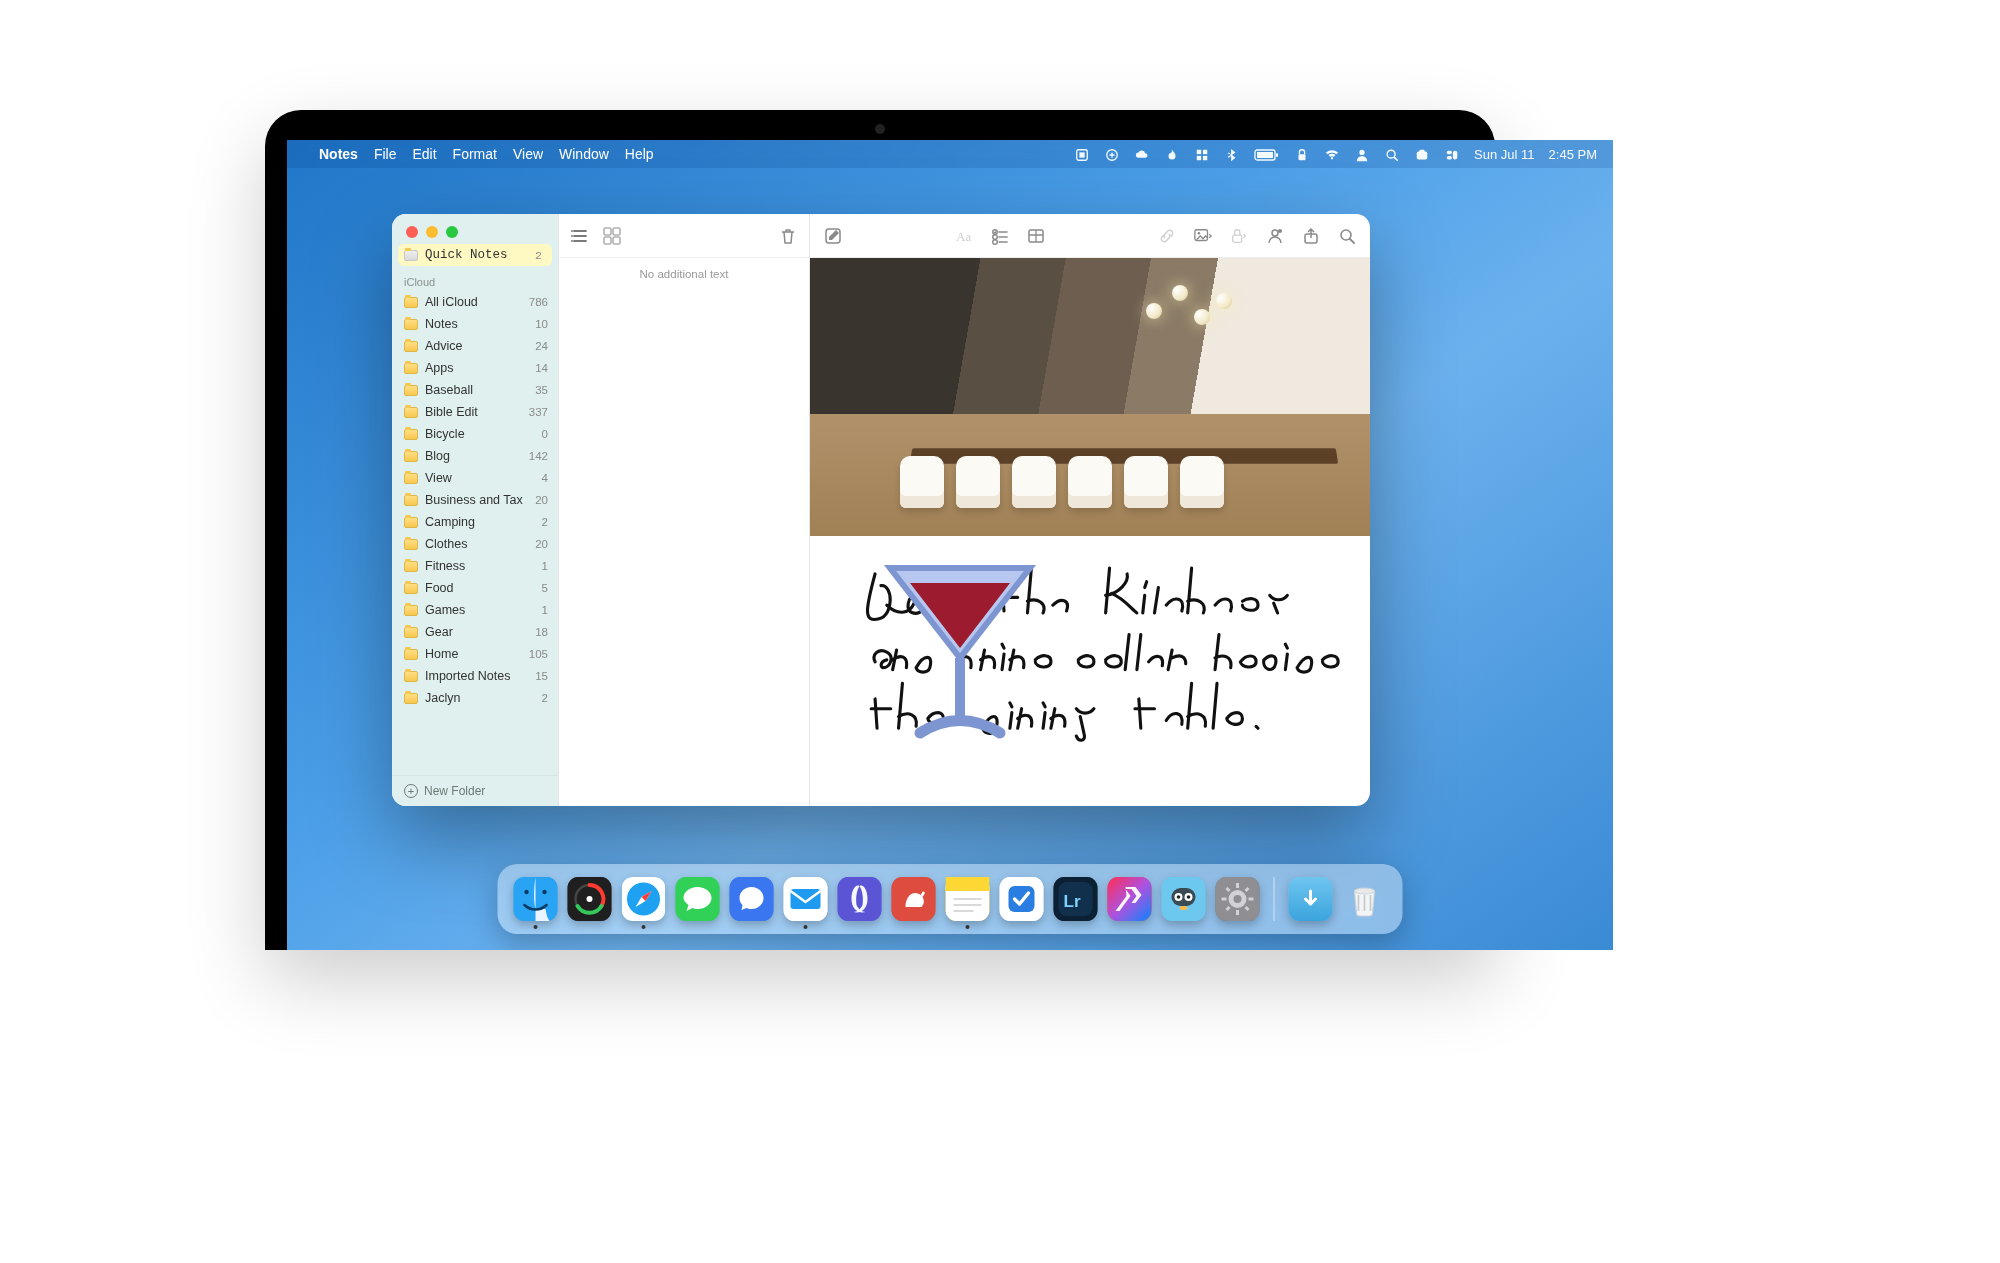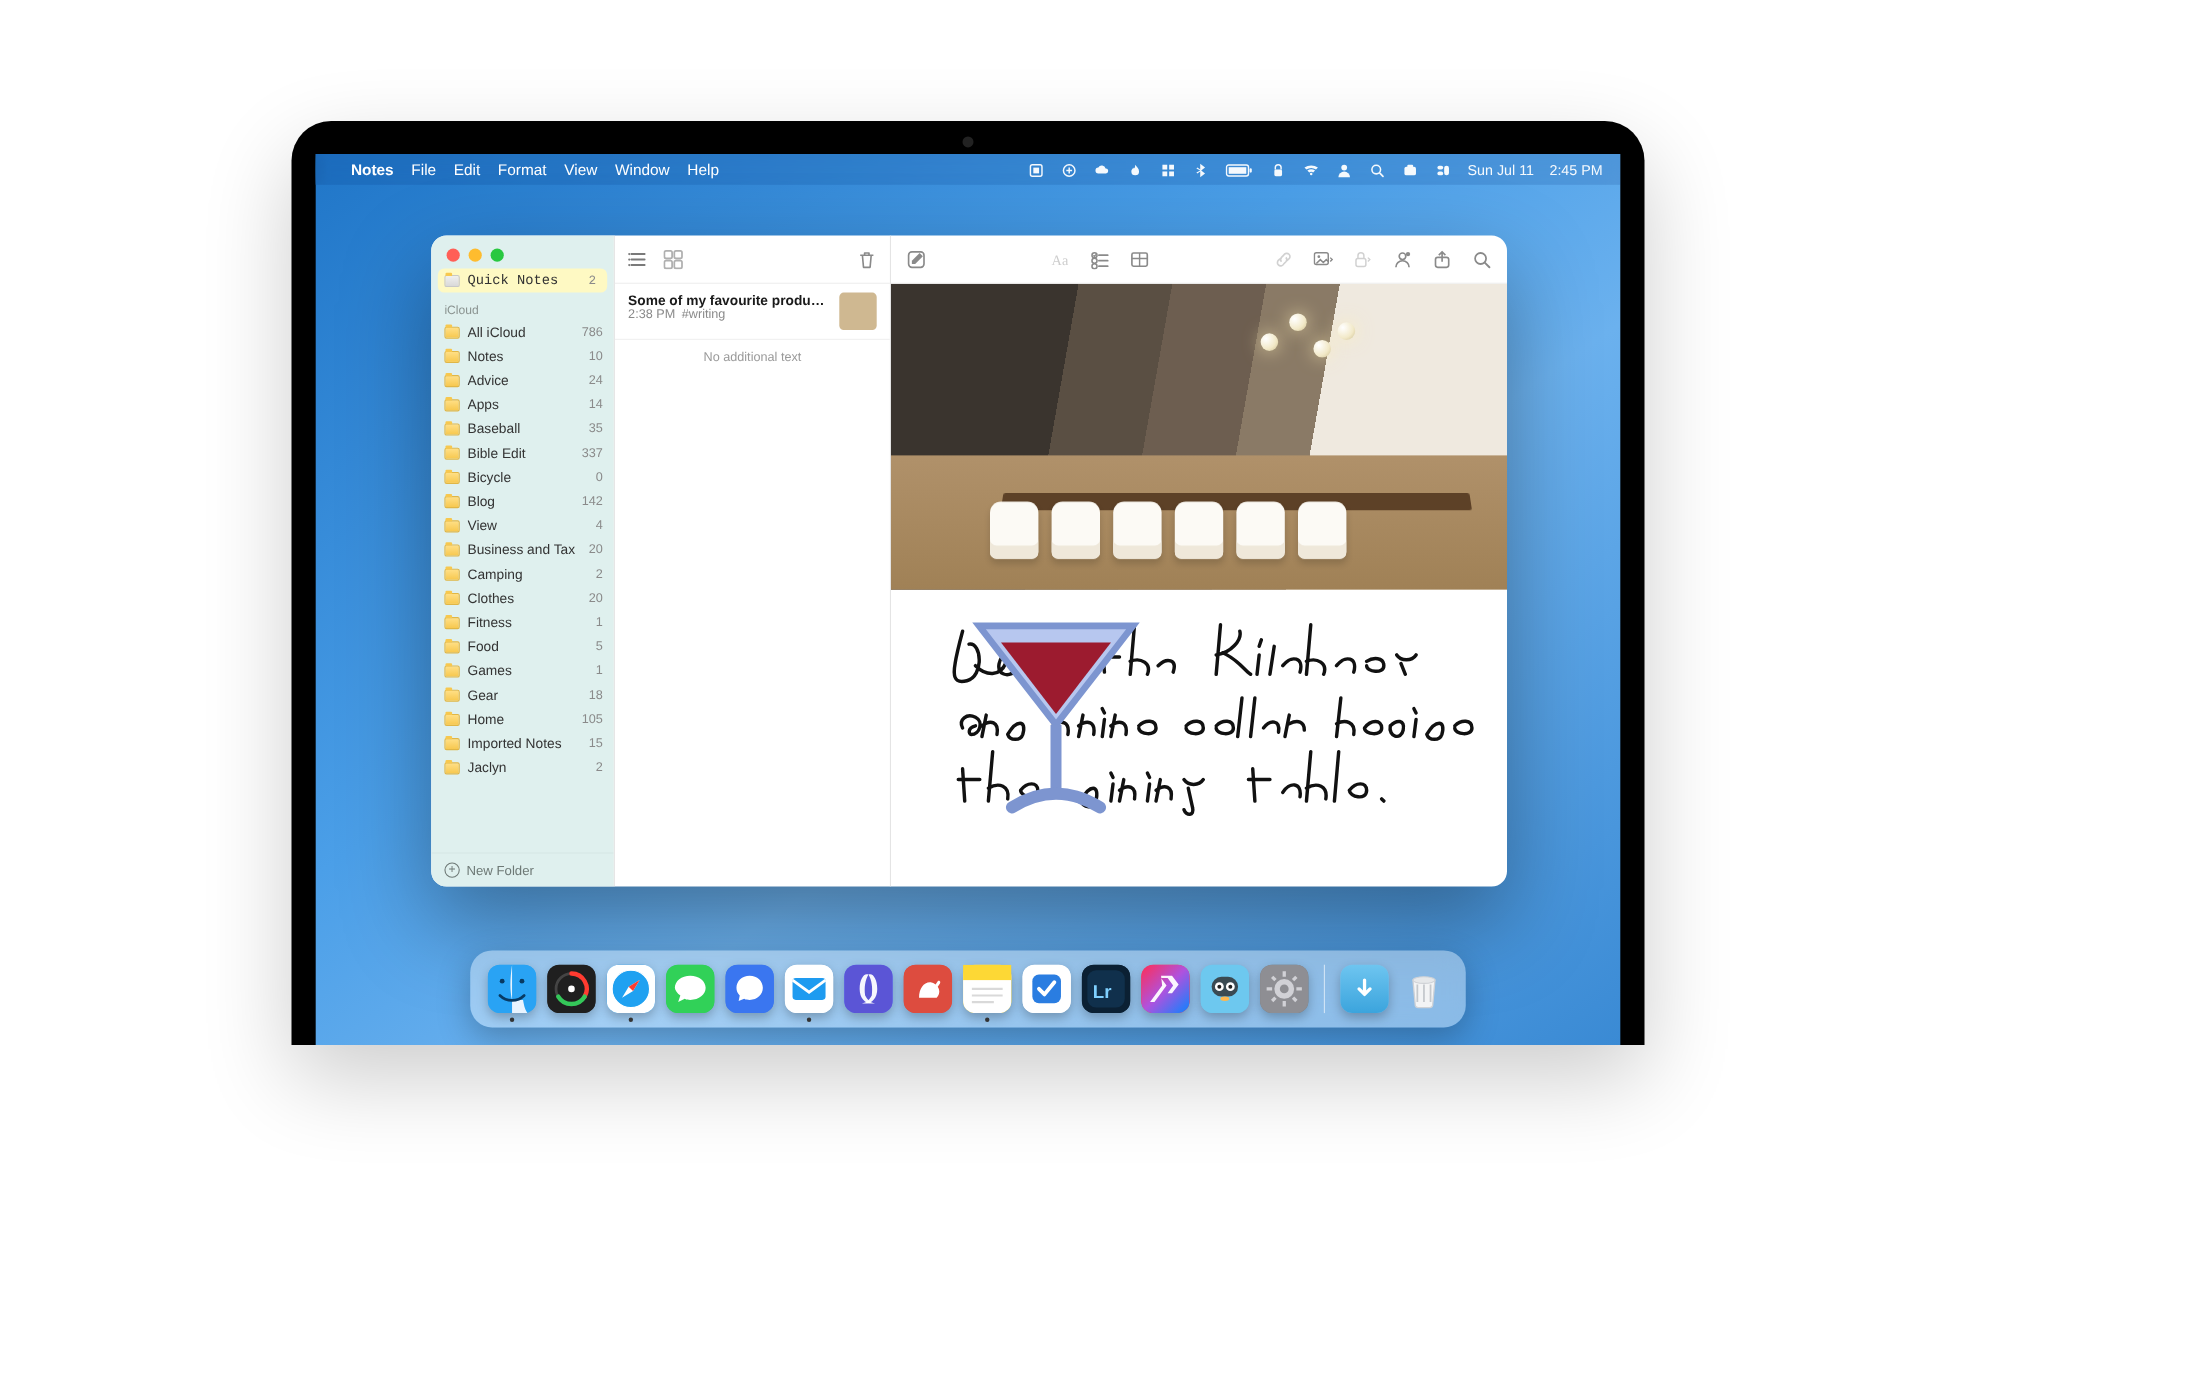--- a/index.html
+++ b/index.html
@@ -10,21 +10,21 @@
     height: 1263px;
     position: relative;
   }
   
   .laptop { position: absolute; left: 265px; top: 110px; width: 1230px; }
   .bezel {
     background: #000; border-radius: 36px 36px 0 0; padding: 30px 22px 0 22px;
     box-shadow: 0 30px 80px rgba(0,0,0,.2);
   }
   .screen {
-    width: 1186px; height: 810px; background: #2a7fd6;
+    width: 1326px; height: 810px; background: #2a7fd6;
     background: linear-gradient(145deg, #2076c8 0%, #4b9fe8 40%, #6bb1ee 60%, #3a8ad4 100%);
     position: relative; overflow: hidden;
   }
   .base {
     height: 44px; background: linear-gradient(#e6e7e9, #cfd1d4);
     border-radius: 0 0 70px 70px / 0 0 26px 26px;
     display:flex; align-items:flex-start; justify-content:center;
     position:relative;
   }
   .base-groove{
@@ -348,30 +348,20 @@
                 <rect x="10" y="1" width="7" height="7" rx="1.5" fill="none" stroke="#b0b0b0" stroke-width="1.6"></rect>
                 <rect x="1" y="10" width="7" height="7" rx="1.5" fill="none" stroke="#b0b0b0" stroke-width="1.6"></rect>
                 <rect x="10" y="10" width="7" height="7" rx="1.5" fill="none" stroke="#b0b0b0" stroke-width="1.6"></rect>
               </svg>
             <div class="spacer"></div>
             <svg class="tb-ico" viewBox="0 0 18 18">
                 <path d="M3 5h12M7 5V3h4v2M5 5l1 11h6l1-11" fill="none" stroke="#8a8a8a" stroke-width="1.5" stroke-linejoin="round"></path>
               </svg>
           </div>
           <div id="note-list-items">
-              <div class="note-card">
-                <div class="txt">
-                  <div class="title">Some of my favourite produc…</div>
-                  <div class="meta">
-                    <span>2:38 PM</span>
-                    <span>#writing</span>
-                  </div>
-                </div>
-                <div class="thumb" style="background:#cfb891"></div>
-              </div>
             </div>
           <div class="footer-text">No additional text</div>
         </div>
 
         <div class="note-body">
           <div class="body-toolbar">
             <svg class="tb-ico" viewBox="0 0 18 18">
                 <rect x="2" y="2" width="14" height="14" rx="3" fill="none" stroke="#8a8a8a" stroke-width="1.5"></rect>
                 <path d="M12 3l3 3-7 7H5v-3z" fill="#8a8a8a"></path>
               </svg>

